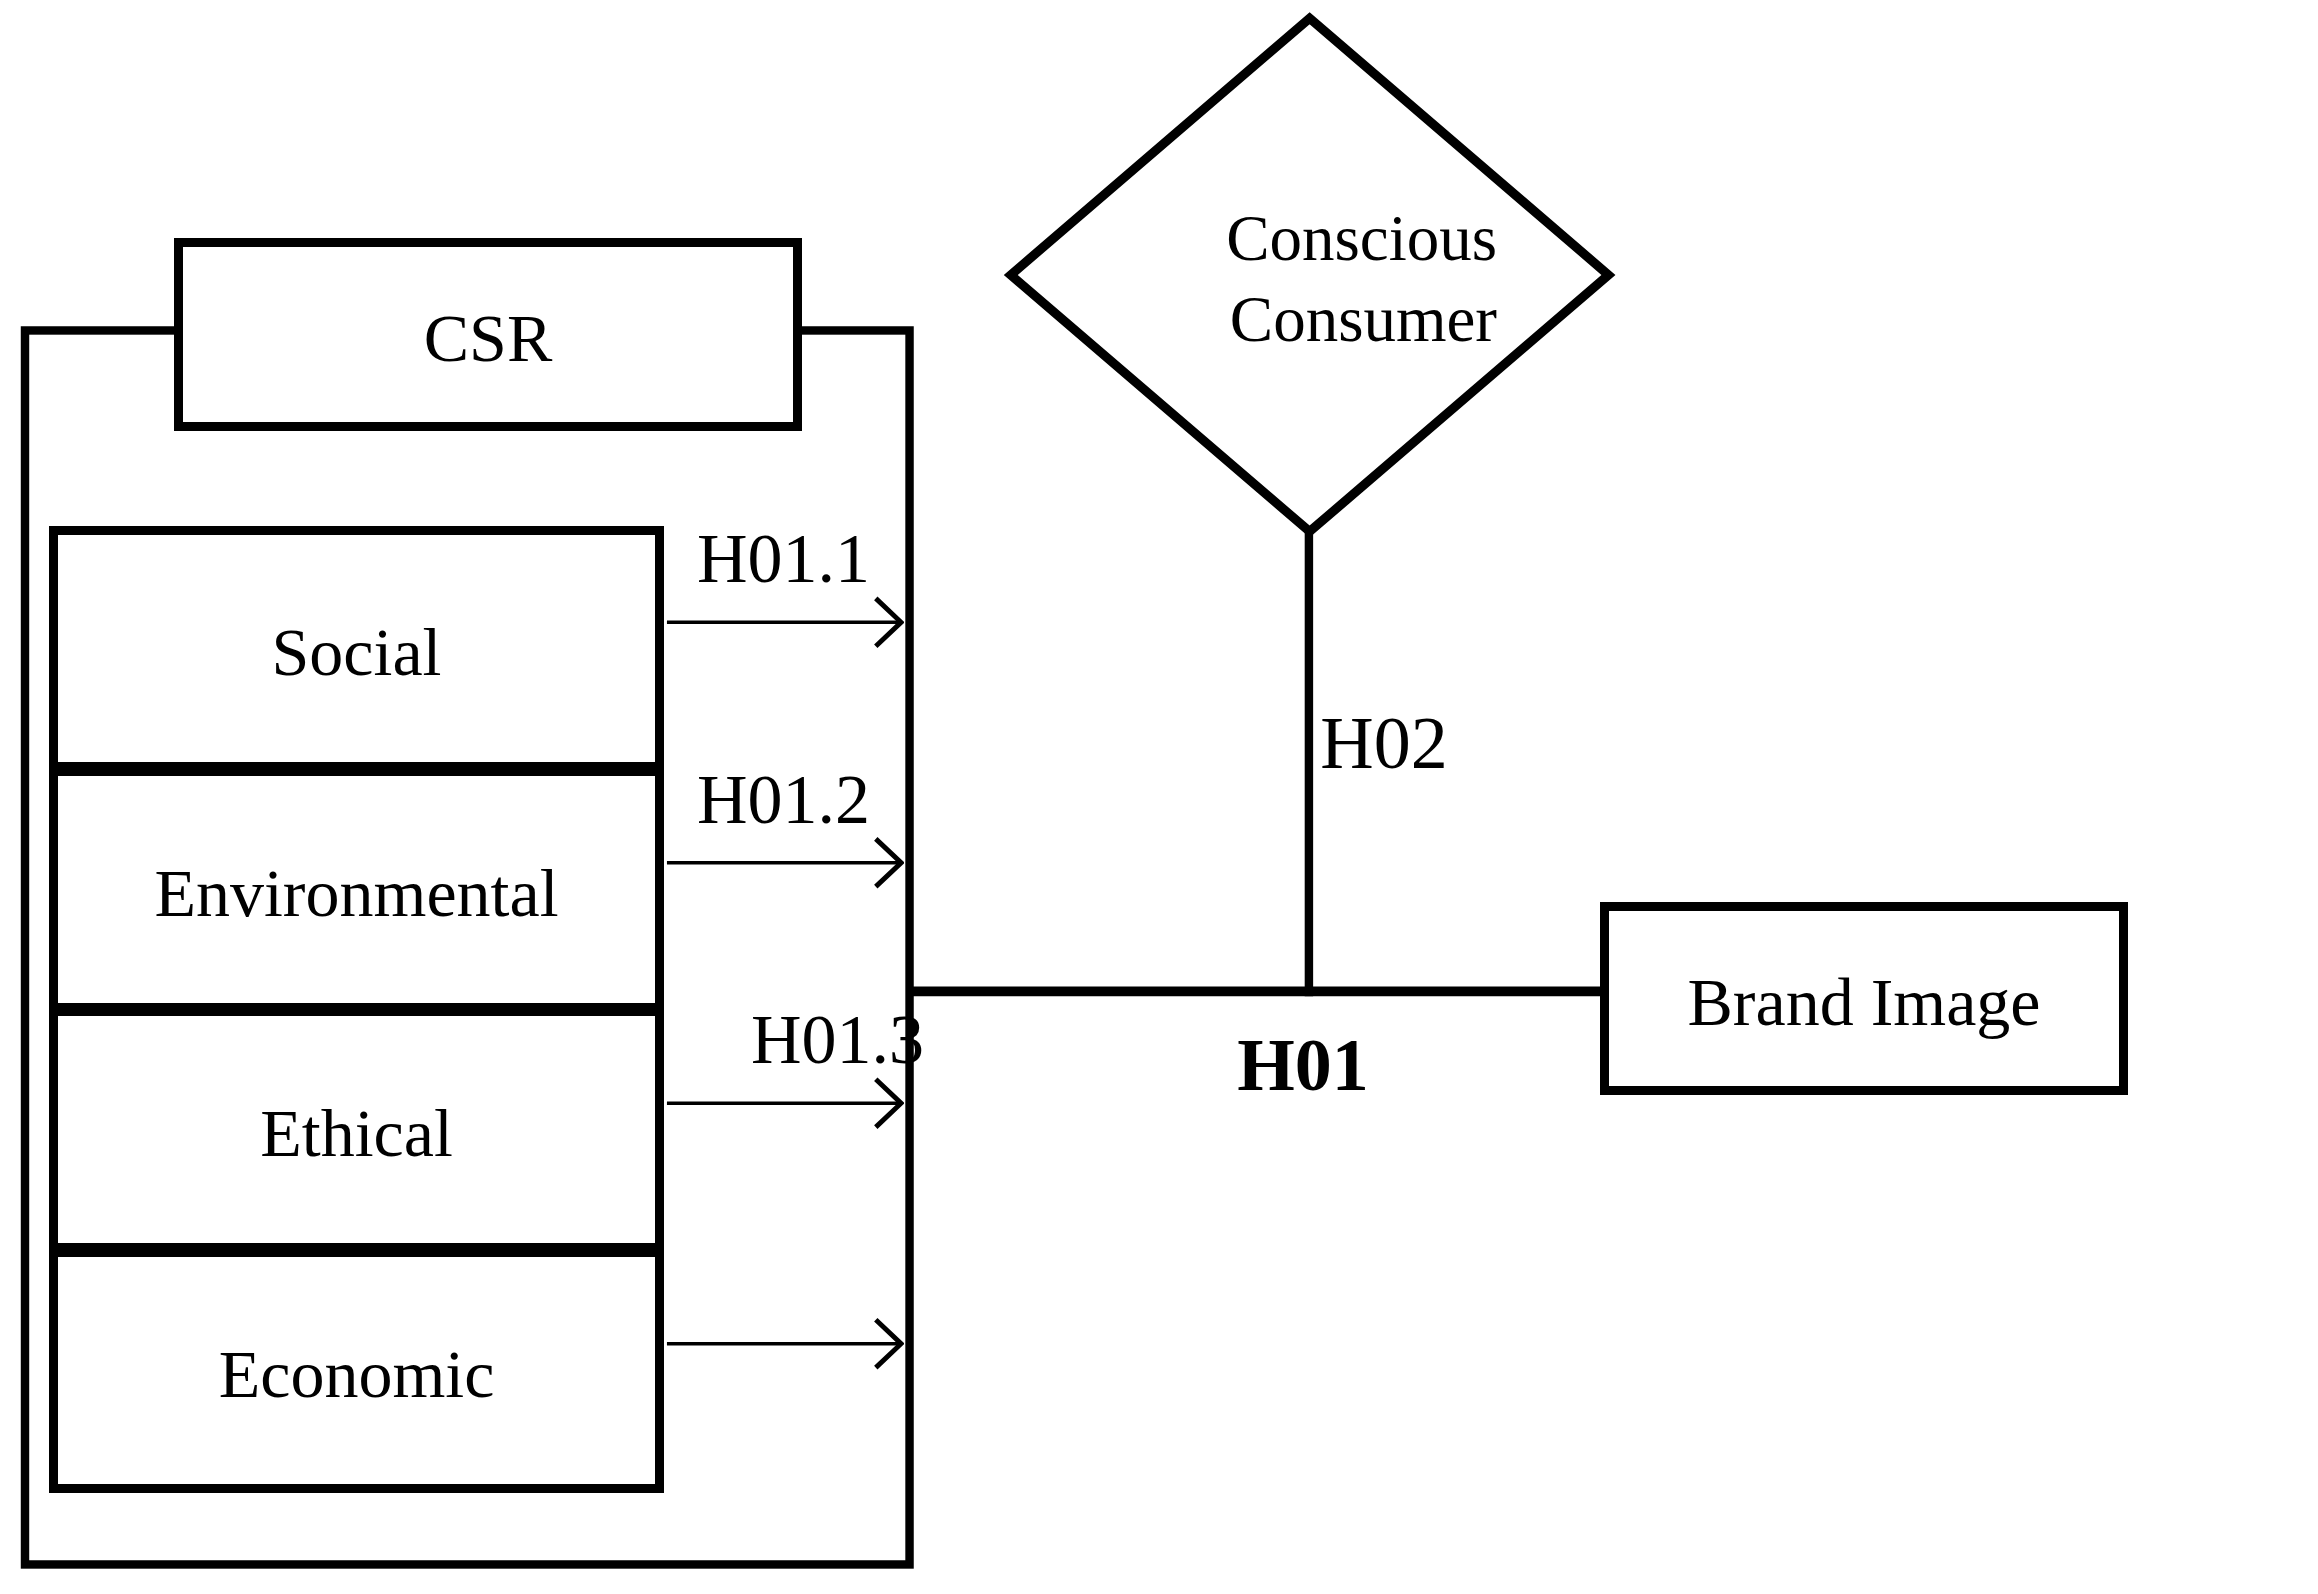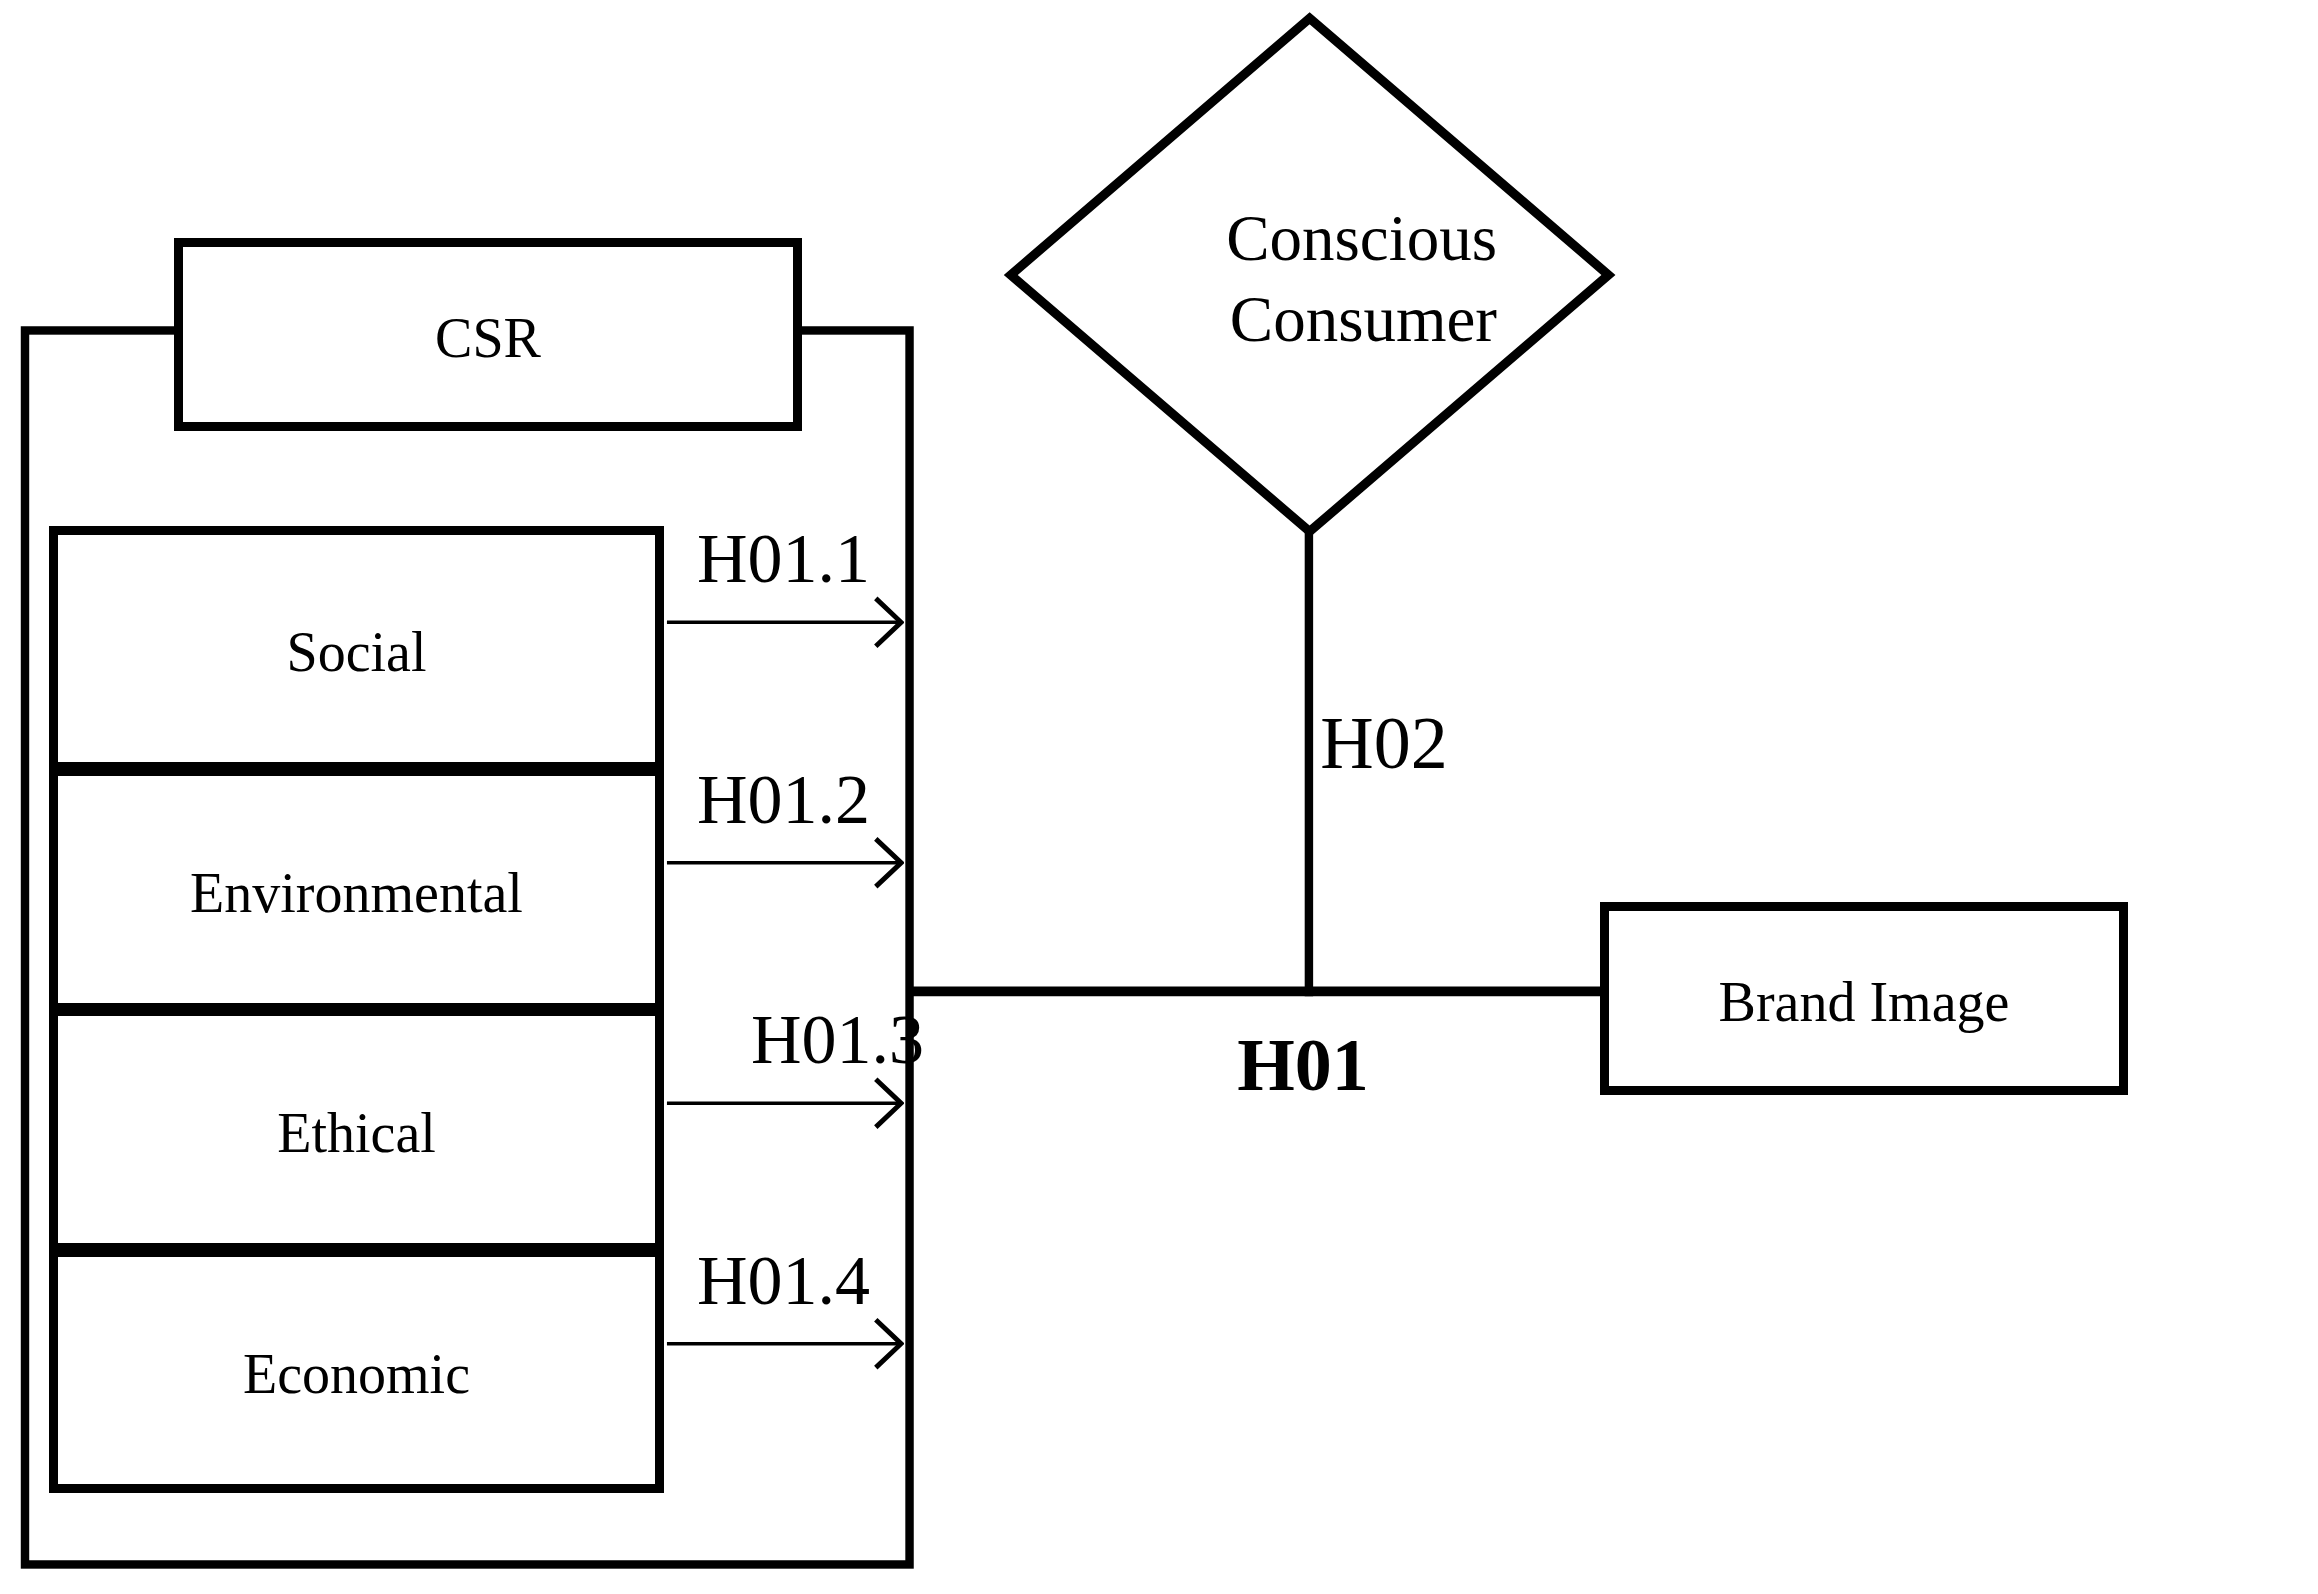--- a/index.html
+++ b/index.html
@@ -28,21 +28,21 @@
     box-sizing: border-box;
     background: #ffffff;
     border: 8.4px solid #000000;
     display: flex;
     align-items: center;
     justify-content: center;
     z-index: 2;
     text-align: center;
   }
   .box-label {
-    font-size: 56px;
+    font-size: 68px;
     line-height: 1;
     white-space: nowrap;
     margin-top: 7px;
   }
   .csr-box {
     left: 174px; top: 238px;
     width: 628px; height: 193px;
     border-width: 9.1px;
   }
   .component-box {
@@ -143,21 +143,20 @@
   <div class="box component-box environmental">
     <span class="box-label">Environmental</span>
   </div>
   <div class="box component-box economic">
     <span class="box-label">Economic</span>
   </div>
 
   <div class="hyp-label h1">H01.1</div>
   <div class="hyp-label h2">H01.2</div>
   <div class="hyp-label h3">H01.3</div>
-  <div class="hyp-label h4">H01.4</div>
 
   <div class="moderator-label">
     <div>Conscious</div>
     <div>Consumer</div>
   </div>
 
   <div class="h02-label">H02</div>
 
   <div class="h01-label">H01</div>
 

